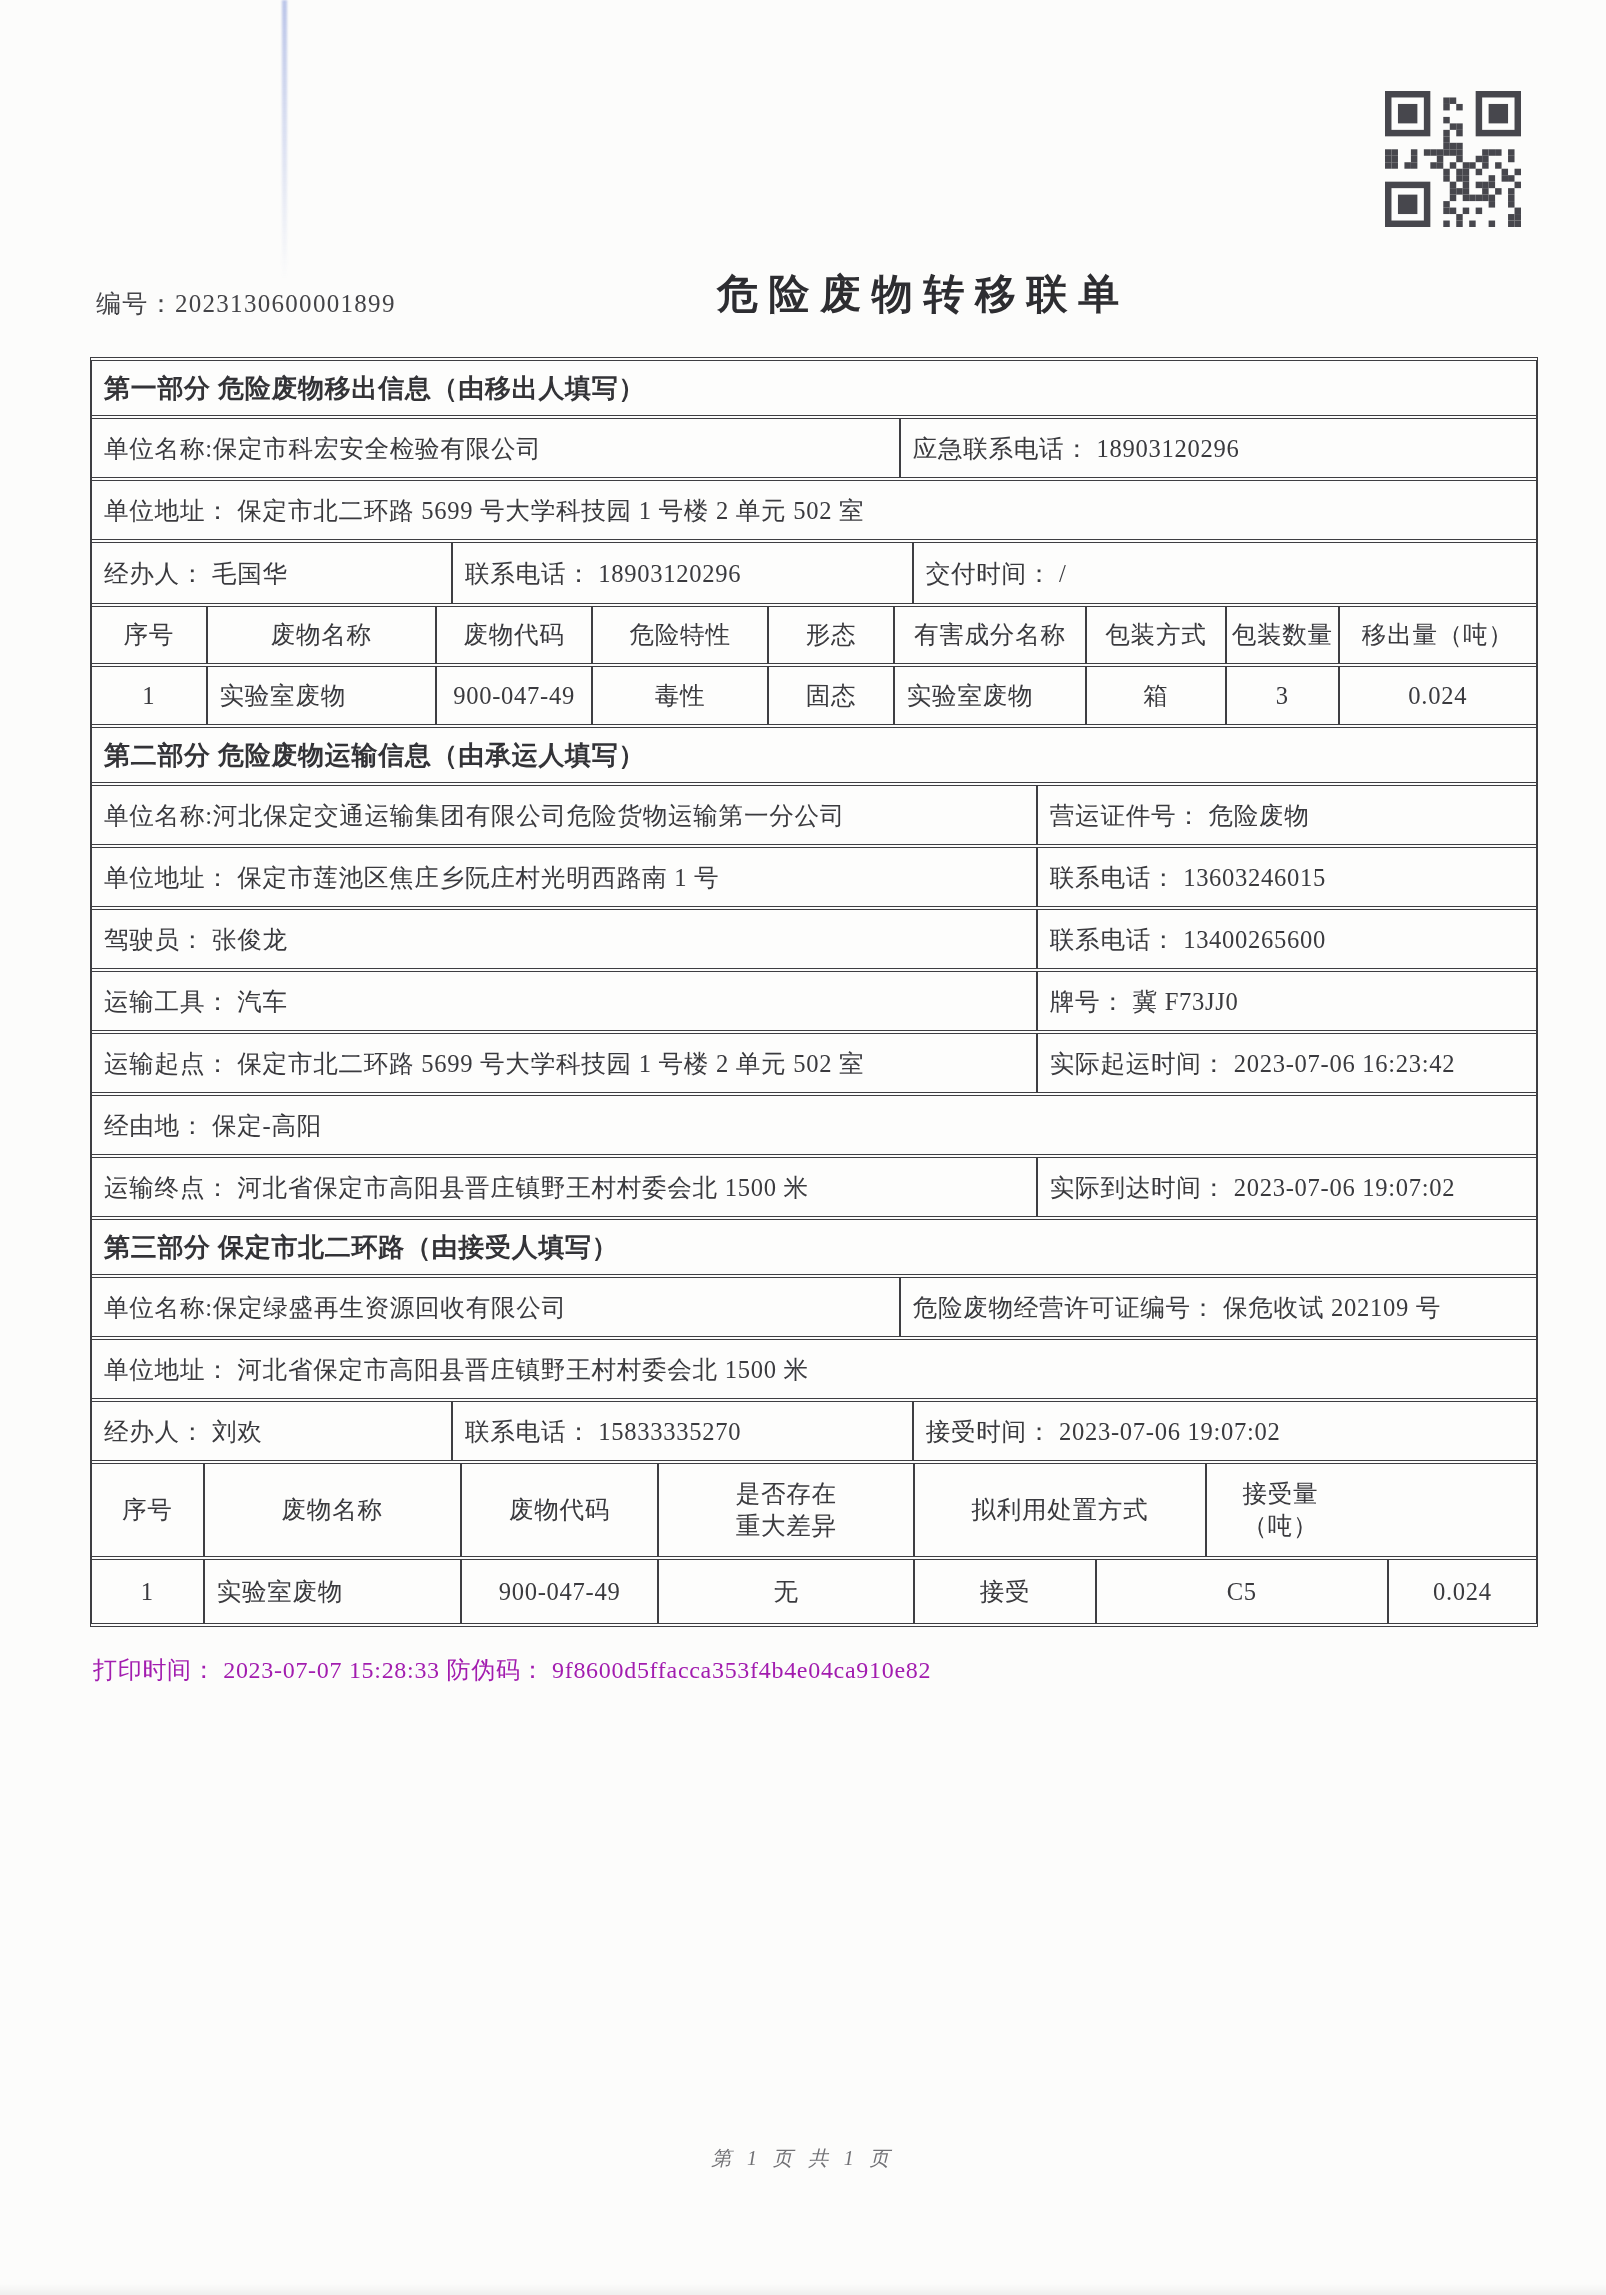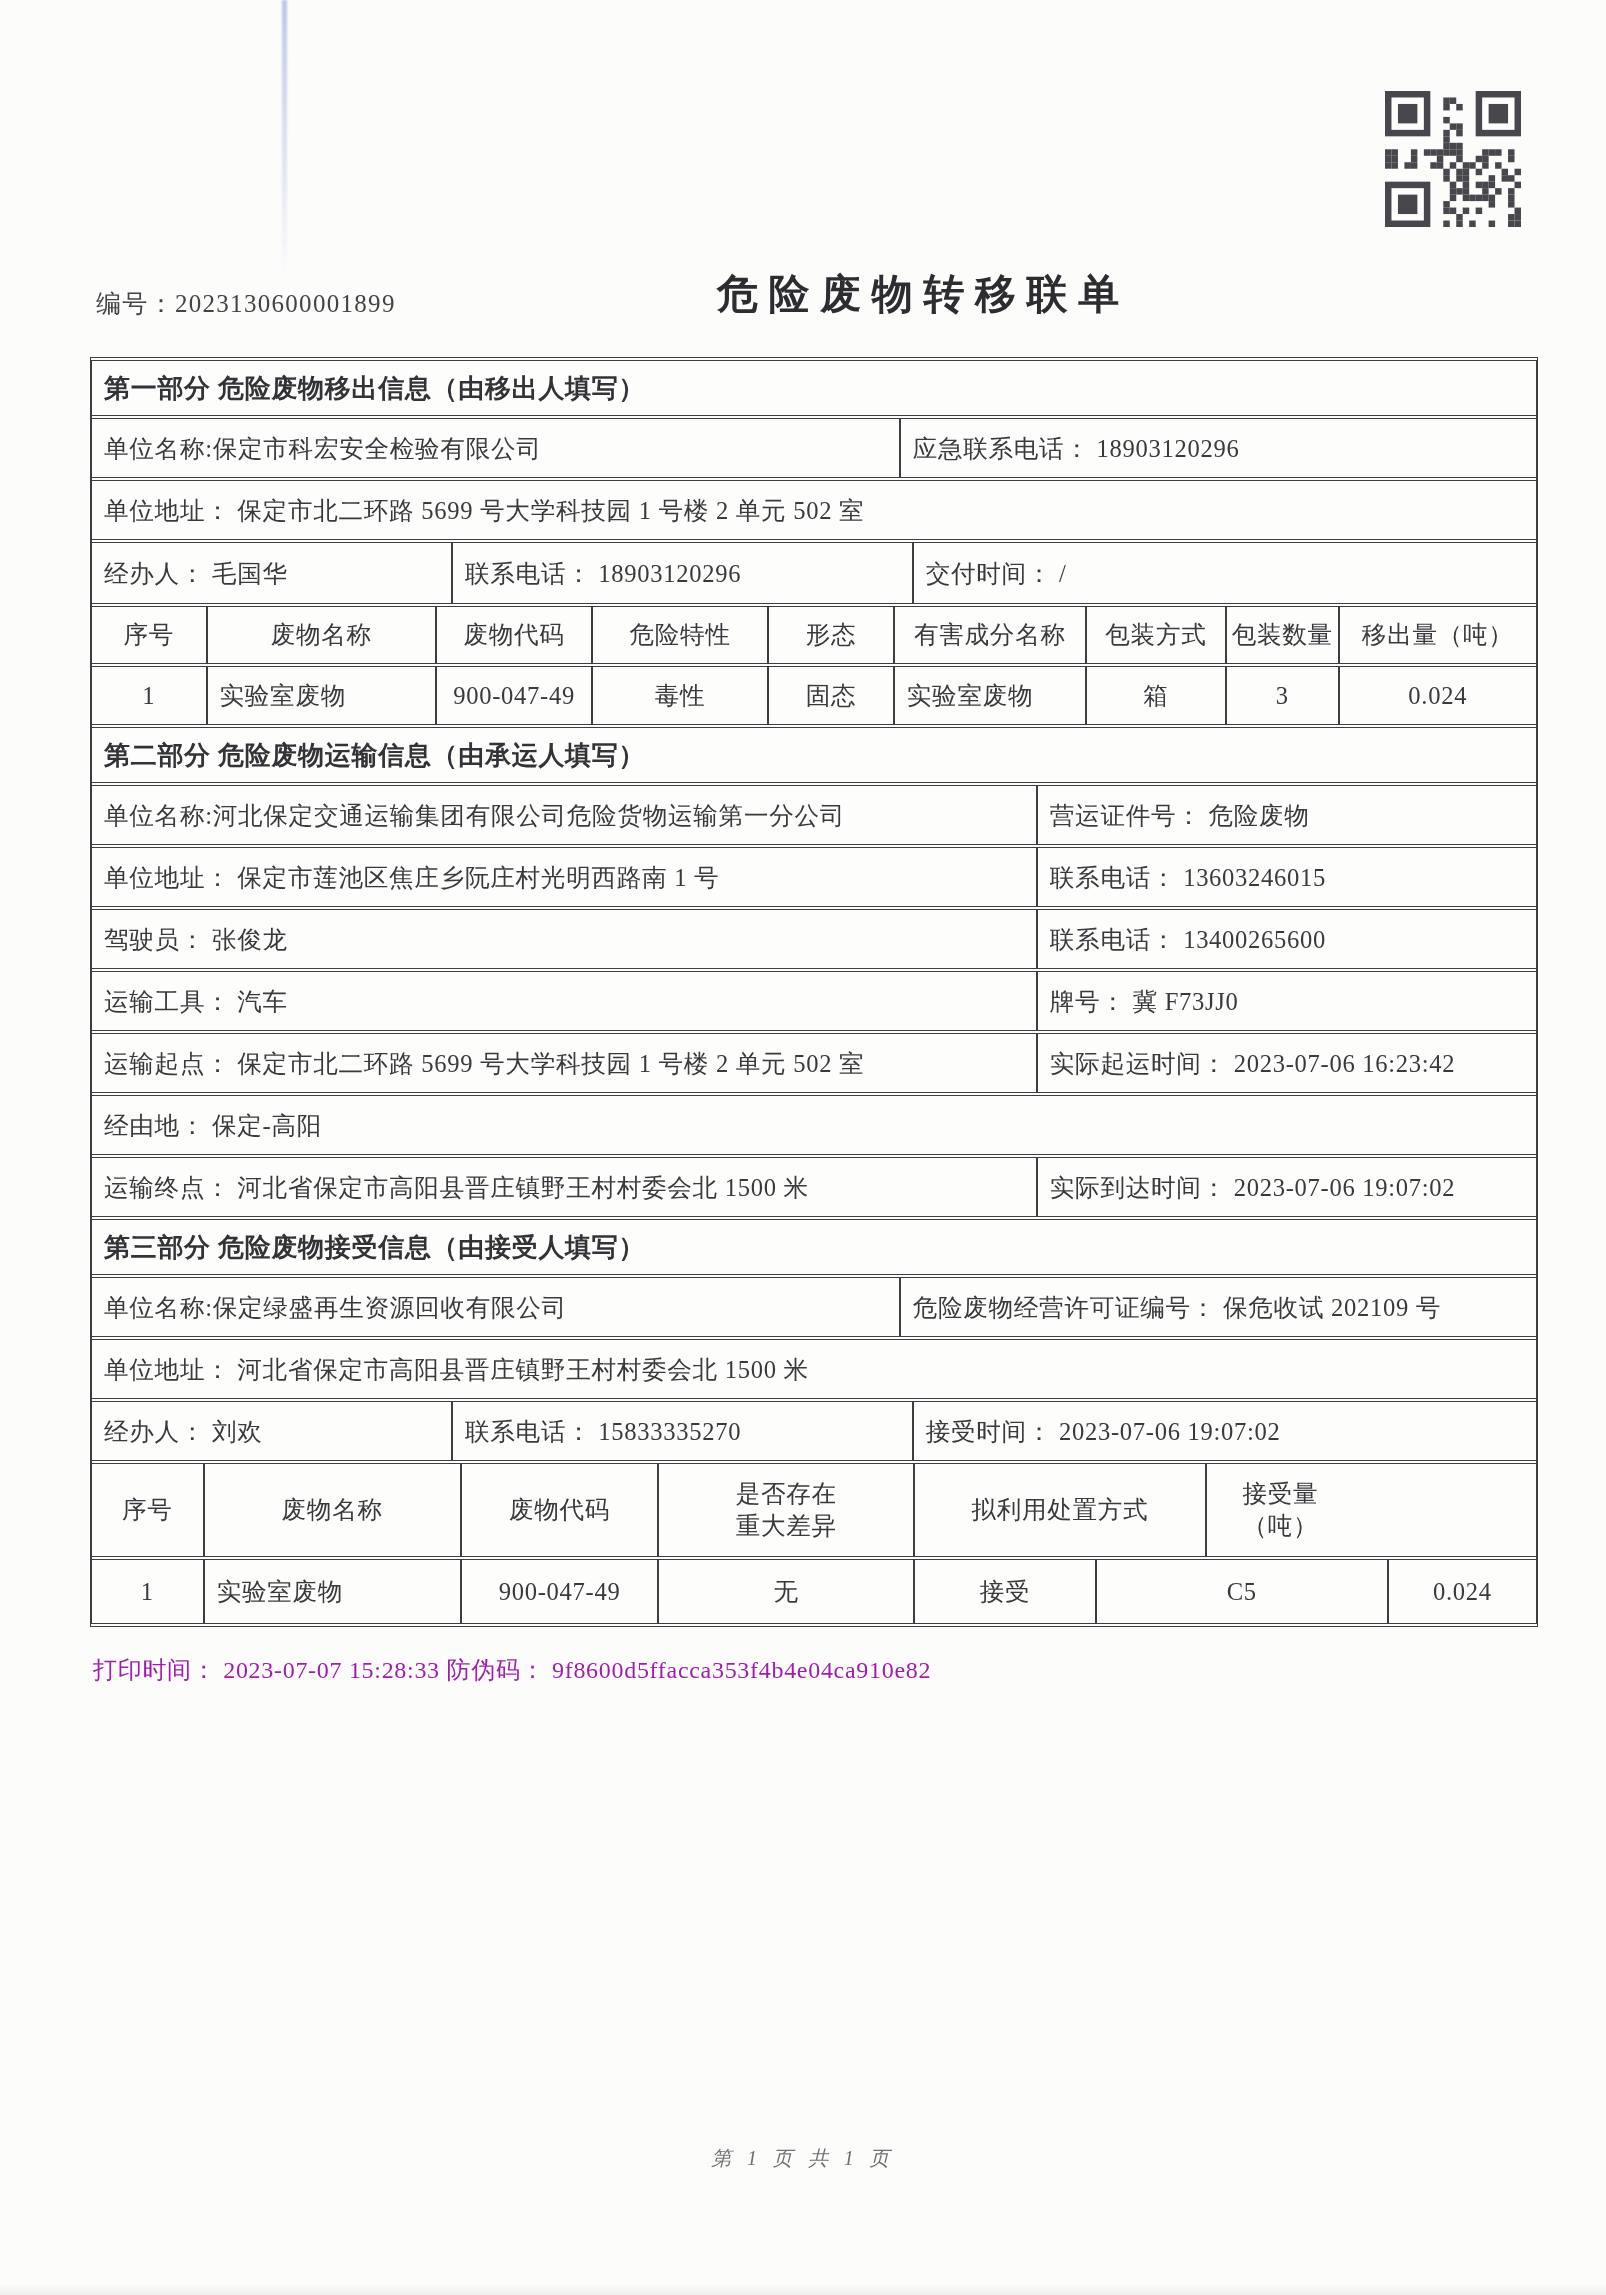--- a/index.html
+++ b/index.html
@@ -237,21 +237,21 @@
     </div>
     <div class="trow" style="height:62px">
       <div class="cell lastc" style="width:100%">经由地： 保定-高阳</div>
     </div>
     <div class="trow" style="height:62px">
       <div class="cell" style="width:65.5%">运输终点： 河北省保定市高阳县晋庄镇野王村村委会北 1500 米</div>
       <div class="cell lastc" style="width:34.5%">实际到达时间： 2023-07-06 19:07:02</div>
     </div>
 
     <div class="trow" style="height:58px">
-      <div class="cell sect lastc" style="width:100%">第三部分 危险废物接受信息（由接受人填写）</div>
+      <div class="cell sect lastc" style="width:100%">第三部分 保定市北二环路（由接受人填写）</div>
     </div>
     <div class="trow" style="height:62px">
       <div class="cell" style="width:56%">单位名称:保定绿盛再生资源回收有限公司</div>
       <div class="cell lastc" style="width:44%">危险废物经营许可证编号： 保危收试 202109 号</div>
     </div>
     <div class="trow" style="height:62px">
       <div class="cell lastc" style="width:100%">单位地址： 河北省保定市高阳县晋庄镇野王村村委会北 1500 米</div>
     </div>
     <div class="trow" style="height:62px">
       <div class="cell" style="width:25%">经办人： 刘欢</div>

